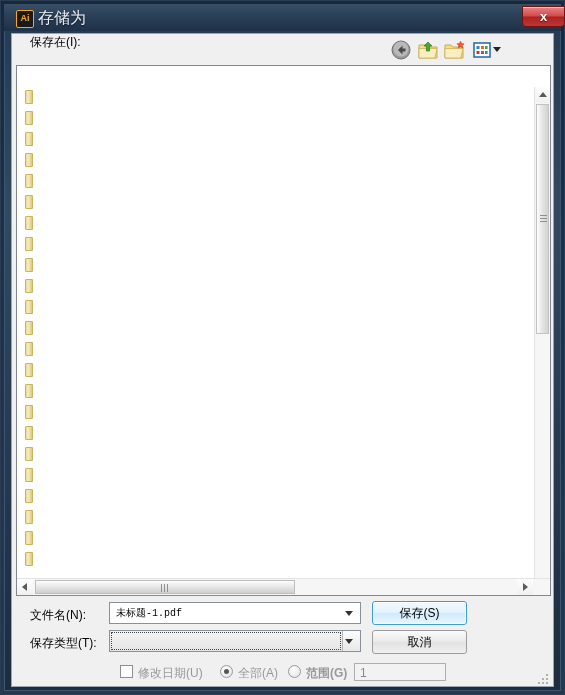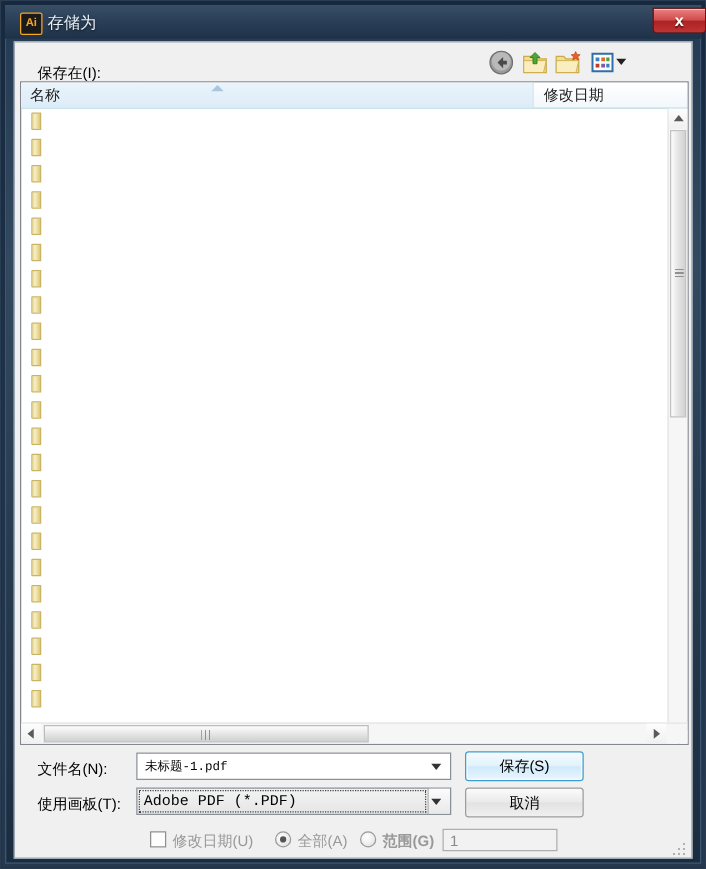--- a/index.html
+++ b/index.html
@@ -60,21 +60,21 @@
     font-size: 9px;
     font-weight: bold;
     line-height: 14px;
     text-align: center;
     font-family: "Liberation Sans", sans-serif;
   }
   #title-text {
     position: absolute;
     left: 34px; top: 5px;
     color: #e8eef5;
-    font-size: 13px;
+    font-size: 16px;
     line-height: 18px;
     text-shadow: 0 1px 2px rgba(0,0,0,.6);
     white-space: nowrap;
   }
   #btn-close {
     position: absolute;
     left: 518px; top: 2px;
     width: 43px; height: 21px;
     border-radius: 0 0 4px 4px;
     border: 1px solid #6b1414;
@@ -104,21 +104,21 @@
     box-sizing: border-box;
   }
 
   
   .lbl {
     position: absolute;
     color: #000;
     font-size: 12px;
     white-space: nowrap;
   }
-  #lbl-savein { left: 18px; top: 16px; }
+  #lbl-savein { left: 18px; top: 0; }
 
   #path-combo {
     position: absolute;
     left: 107px; top: 4px;
     width: 260px; height: 23px;
     background: #fff;
     border: 1px solid #8a9099;
     box-sizing: border-box;
     cursor: pointer;
   }
@@ -607,25 +607,20 @@
           <rect x="14" y="14" width="16" height="12" rx="1" fill="#c6d2de" stroke="#8b99a6"></rect>
           <rect x="16" y="16" width="12" height="8" fill="#1e63b3"></rect>
           <rect x="19" y="26" width="7" height="2" fill="#9dacb9"></rect>
         </svg>
         <span class="plabel">网络</span>
       </div>
 
     </div>
 
     <div id="filelist">
-      <div id="header-row">
-        <div class="col-head" id="col-name">名称</div>
-        <div id="sort-arrow"></div>
-        <div class="col-head" id="col-date">修改日期</div>
-      </div>
 
       <div id="list-body">
           <div class="file-row">
             <span class="folder-icon"></span>
             <span class="file-name"></span>
           </div>
           <div class="file-row">
             <span class="folder-icon"></span>
             <span class="file-name"></span>
           </div>
@@ -739,24 +734,23 @@
           </div>
       </div>
     </div>
 
     <div class="lbl" id="lbl-filename">文件名(N):</div>
     <div id="filename-combo">
       <div id="filename-value">未标题-1.pdf</div>
       <div class="combo-arrow"></div>
     </div>
 
-    <div class="lbl" id="lbl-filetype">使用画板(T):</div>
+    <div class="lbl" id="lbl-filetype">保存类型(T):</div>
     <div id="filetype-combo">
       <div id="filetype-focus"></div>
-      <div id="filetype-value">Adobe PDF (*.PDF)</div>
       <div class="combo-btn">
         <div class="combo-arrow"></div>
       </div>
     </div>
 
     <div class="dlg-btn" id="btn-cancel">取消</div>
     <div class="dlg-btn" id="btn-save">保存(S)</div>
 
     <div id="options">
       <div class="chk-box"></div>

